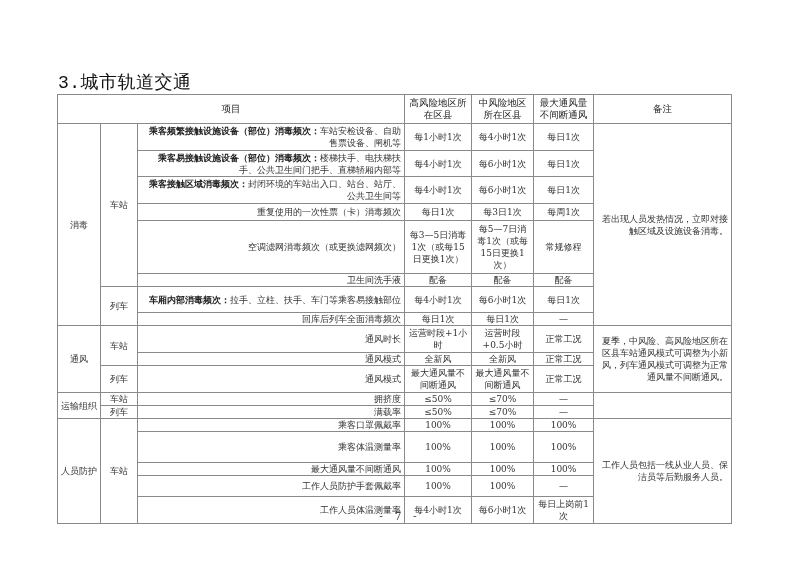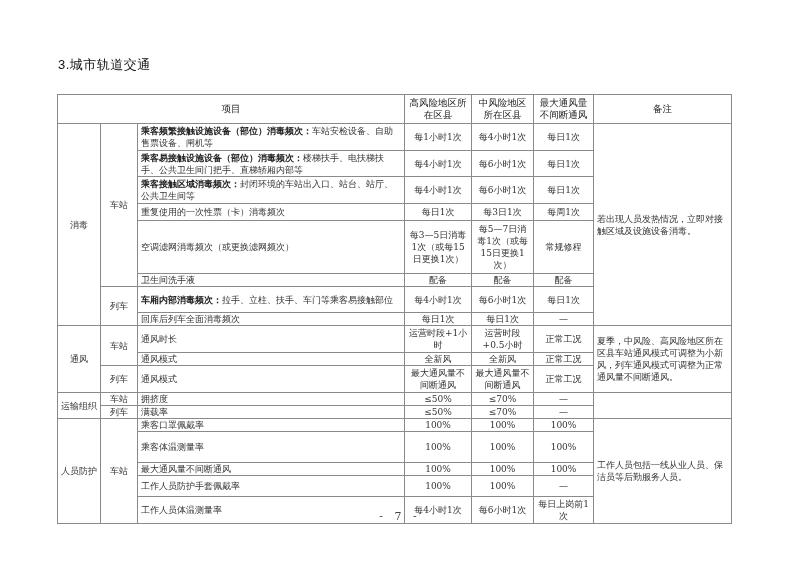--- a/index.html
+++ b/index.html
@@ -1,27 +1,27 @@
 <!DOCTYPE html>
 <html><head>
 <meta charset="utf-8">
 <style>
   html, body { margin:0; padding:0; background:#ffffff; }
   body { width:800px; height:566px; position:relative; overflow:hidden;
          font-family:"DejaVu Serif","Liberation Serif",serif; color:#222; }
-  .section-title { position:absolute; left:58px; top:56px; font-size:13px;
-         font-family:Liberation Sans, sans-serif; color:#111; letter-spacing:0.5px; }
+  .section-title { position:absolute; left:58px; top:70px; font-size:18px;
+         font-family:Liberation Mono, monospace; color:#111; letter-spacing:0.5px; }
   table.main { position:absolute; left:57px; top:94px; border-collapse:collapse;
          table-layout:fixed; width:674px; }
   table.main td, table.main th { border:1px solid #8a8a8a; padding:0 3px; font-size:9px;
          line-height:12px; font-weight:normal; color:#333; vertical-align:middle; overflow:hidden; }
   table.main th { text-align:center; color:#222;
          font-family:"DejaVu Sans","Liberation Sans",sans-serif; font-size:9.5px; }
   .c { text-align:center; }
-  .l { text-align:left; }
+  .l { text-align:right; }
   .b { font-weight:bold; color:#222; }
   .note { font-size:9px; line-height:13px; padding:0 5px;margin-top:16px; }
   .page-num { position:absolute; left:0; width:800px; top:510px; text-align:center;
          font-size:11px; color:#444; letter-spacing:4px; }
 </style>
 </head>
 <body>
 
 <div class="section-title">3.城市轨道交通</div>
 

